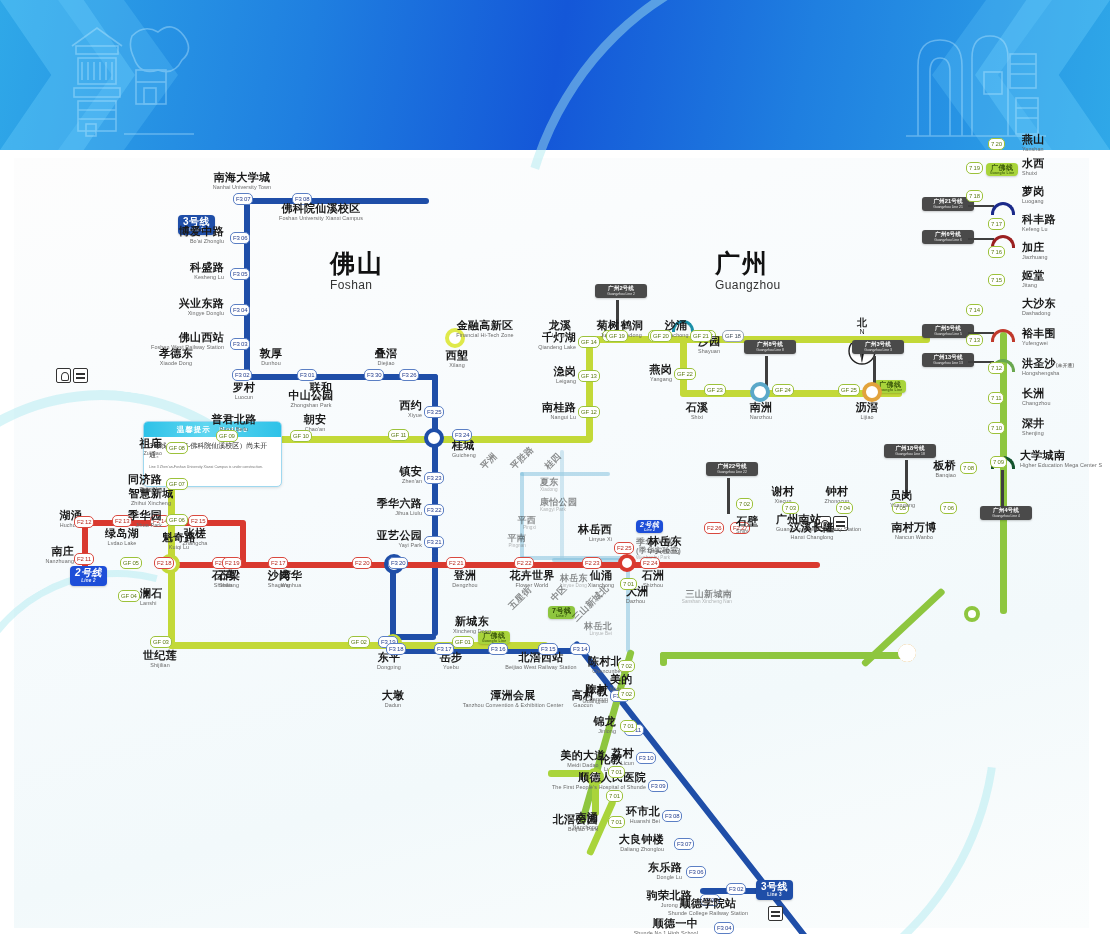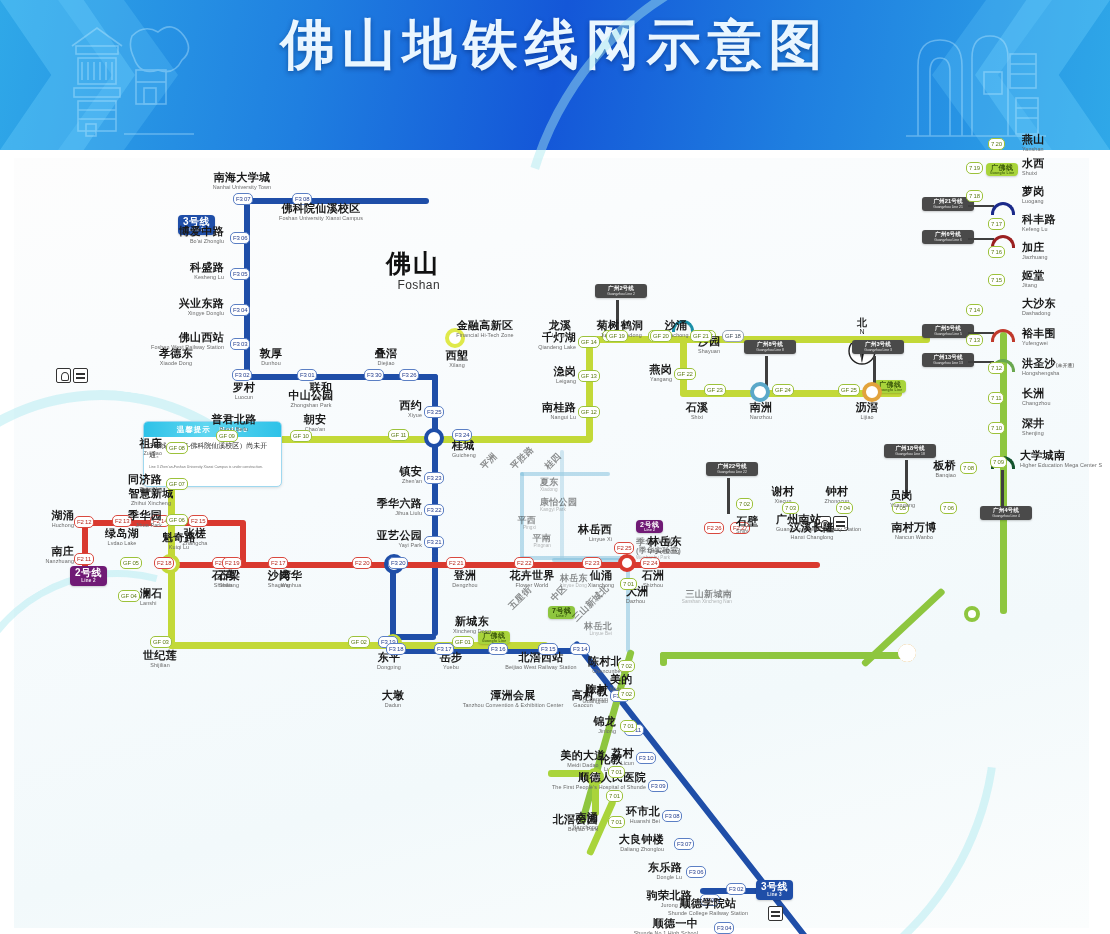--- a/index.html
+++ b/index.html
@@ -61,21 +61,21 @@
   .st.fade{opacity:.5;}
   .st .note{font-size:4.6px;color:#7a7a7a;}
   .rot-45{transform:rotate(-45deg);transform-origin:left bottom;}
 
   
   .badge{position:absolute;border-radius:4px;color:#fff;text-align:center;
     font-weight:bold;padding:2px 5px;line-height:1.0;box-shadow:0 1px 2px rgba(0,0,0,.18);}
   .badge .b1{font-size:10px;display:block;letter-spacing:.5px;}
   .badge .b2{font-size:4.6px;display:block;opacity:.9;margin-top:1px;letter-spacing:.2px;}
   .badge.blue{background:#1f4ea8;}
-  .badge.red{background:#701a75;}
+  .badge.red{background:#1d4ed8;font-style:italic;}
   .badge.green{background:#a9d43b;color:#3c5a0c;}
   .badge.grn7{background:#8ec63f;color:#2d4a06;}
 
   
   .gztag{position:absolute;background:#4a4a4a;color:#fff;border-radius:3px;
     padding:2px 3px;text-align:center;line-height:1;box-shadow:0 1px 2px rgba(0,0,0,.2);}
   .gztag .t1{font-size:5.6px;display:block;font-weight:bold;letter-spacing:.1px;}
   .gztag .t2{font-size:3.4px;display:block;opacity:.85;margin-top:1px;}
   .stub{position:absolute;background:#3f3f3f;}
 
@@ -83,21 +83,21 @@
   .notice{position:absolute;left:143px;top:271px;width:137px;height:64px;
     background:#fff;border:1px solid #9fd8ef;border-radius:5px;overflow:hidden;
     box-shadow:0 1px 3px rgba(0,0,0,.12);}
   .notice-hd{height:15px;background:linear-gradient(90deg,#2ec2e8,#5fd6f0 45%,#2ec2e8);
     color:#fff;font-size:7.5px;font-weight:bold;line-height:15px;text-align:center;letter-spacing:1px;}
   .notice-bd{padding:4px 5px 2px 5px;}
   .notice-cn{font-size:7px;color:#222;line-height:1.35;}
   .notice-en{margin-top:5px;font-size:3.6px;color:#777;line-height:1.3;}
 
   
-  .city{position:absolute;text-align:right;color:#111;}
+  .city{position:absolute;text-align:left;color:#111;}
   .city .c-cn{font-size:25px;font-weight:bold;letter-spacing:2px;line-height:1.1;}
   .city .c-en{font-size:12px;color:#333;letter-spacing:.4px;}
 
   
   .compass{position:absolute;left:845px;top:168px;width:34px;text-align:center;}
   .compass .n-cn{font-size:10px;font-weight:bold;color:#222;line-height:1;}
   .compass .n-en{font-size:7px;color:#222;line-height:1.1;}
 
   
   .facil{position:absolute;display:flex;gap:2px;}
@@ -144,35 +144,38 @@
         <rect x="84" y="66" width="18" height="22"></rect>
         <rect x="110" y="48" width="26" height="34"></rect>
         <path d="M110 58 h26 M110 68 h26"></path>
         <rect x="116" y="92" width="22" height="36"></rect>
         <path d="M116 102 h22 M116 112 h22"></path>
         <path d="M6 130 h140"></path>
       </svg>
     </div>
 
     <div class="hdr-txt">
-      <div class="hdr-cn">佛山地铁线网示意图</div>
     </div>
   </div>
 
   <div class="map">
     <div class="mapbg"></div>
 
     <div class="river" style="left:-120px;top:240px;width:420px;height:430px;transform:rotate(8deg);"></div>
     <div class="river" style="left:520px;top:-210px;width:640px;height:700px;transform:rotate(-26deg);border-width:9px;"></div>
     <div class="river" style="left:430px;top:330px;width:560px;height:520px;transform:rotate(142deg);border-width:8px;"></div>
     <div class="river" style="left:-40px;top:420px;width:300px;height:300px;transform:rotate(-30deg);border-width:7px;"></div>
 
     <div class="city" style="left:330px;top:100px;width:110px;">
       <div class="c-cn">佛山</div>
       <div class="c-en">Foshan</div>
+    </div>
+    <div class="city" style="left:715px;top:100px;width:120px;">
+      <div class="c-cn">广州</div>
+      <div class="c-en">Guangzhou</div>
     </div>
 
     <div class="compass">
       <div class="n-cn">北</div>
       <div class="n-en">N</div>
       <svg width="30" height="30" viewBox="0 0 30 30">
         <circle cx="15" cy="15" r="13" fill="#fff" stroke="#222" stroke-width="1.4"></circle>
         <polygon points="15,3 17.4,15 15,27 12.6,15" fill="#1a1a1a"></polygon>
         <polygon points="15,3 15,27 12.6,15" fill="#555"></polygon>
       </svg>
@@ -453,21 +456,21 @@
       <div class="en">Jihua Liulu</div>
       </div>
     <div class="code c3" style="left:424px;top:354px;">F3 22</div>
 
     <div class="st r" style="left:322px;top:380px;width:100px;">
       <div class="cn">亚艺公园</div>
       <div class="en">Yayi Park</div>
       </div>
     <div class="code c3" style="left:424px;top:386px;">F3 21</div>
 
-    <div class="st r" style="left:10px;top:360px;width:64px;">
+    <div class="st r" style="left:18px;top:360px;width:64px;">
       <div class="cn">湖涌</div>
       <div class="en">Huchong</div>
       </div>
     <div class="code c2" style="left:74px;top:366px;">F2 12</div>
 
     <div class="st r" style="left:10px;top:396px;width:64px;text-align:right;">
       <div class="cn">南庄</div>
       <div class="en">Nanzhuang</div>
       </div>
     <div class="code c2" style="left:74px;top:403px;">F2 11</div>
@@ -968,21 +971,21 @@
       <div class="en">Xiadong</div>
       </div>
     <div class="st sm fade" style="left:540px;top:348px;width:80px;">
       <div class="cn">康怡公园</div>
       <div class="en">Kangyi Park</div>
       </div>
     <div class="st sm fade r" style="left:478px;top:366px;width:58px;">
       <div class="cn">平西</div>
       <div class="en">Pingxi</div>
       </div>
-    <div class="st sm fade r" style="left:493px;top:384px;width:58px;">
+    <div class="st sm fade r" style="left:468px;top:384px;width:58px;">
       <div class="cn">平南</div>
       <div class="en">Pingnan</div>
       </div>
 
     <div class="st sm fade rot-45" style="left:514px;top:452px;">
       <div class="cn">五星街</div>
       </div>
     <div class="st sm fade rot-45" style="left:556px;top:444px;">
       <div class="cn">中区</div>
       </div>

